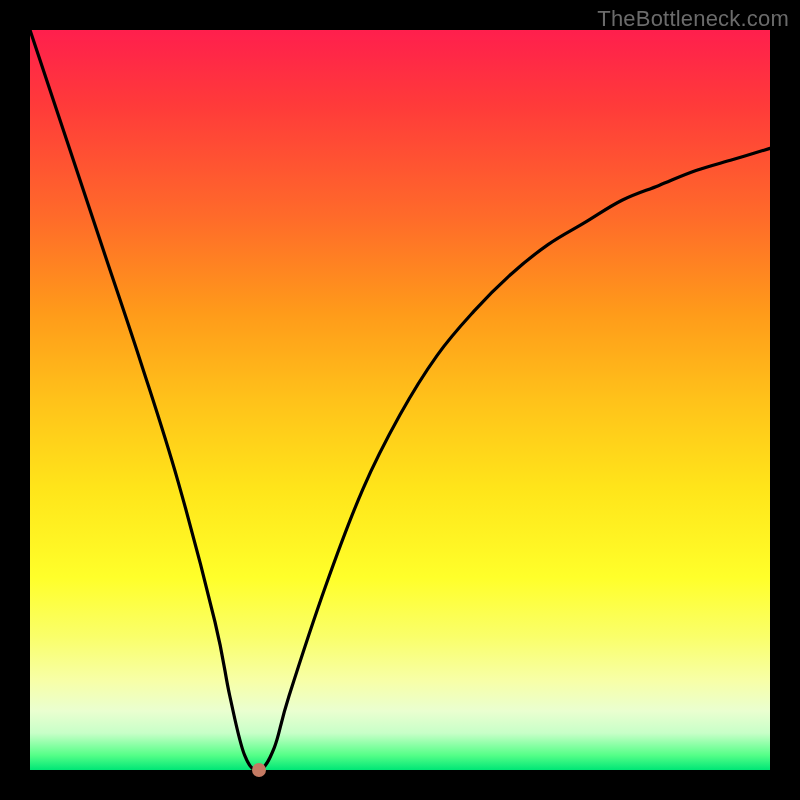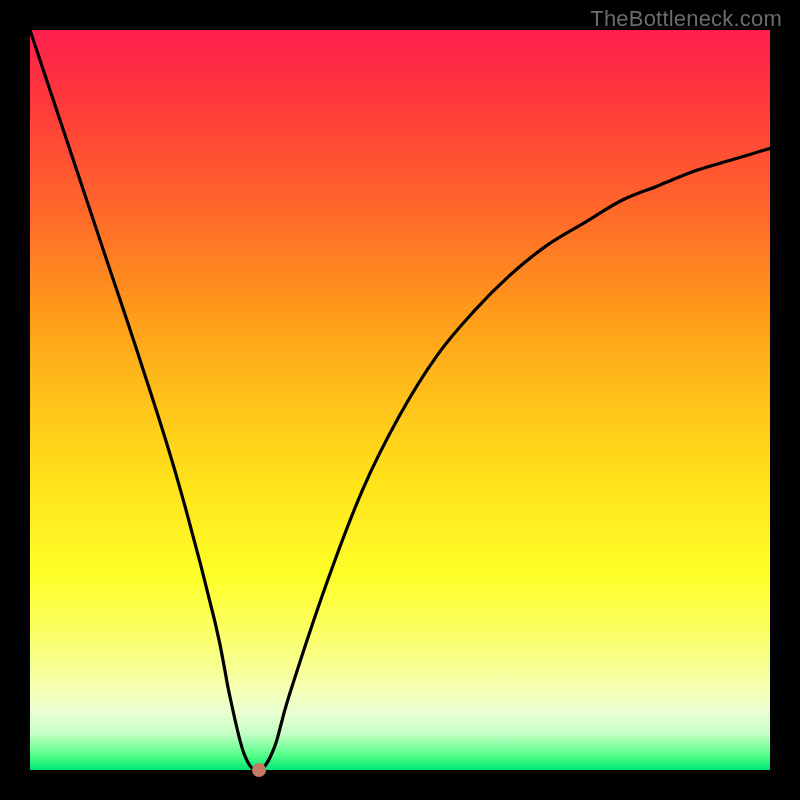--- a/index.html
+++ b/index.html
@@ -36,21 +36,21 @@
       #f7ffa8 88%,
       #eaffd0 92%,
       #c8ffc8 95%,
       #55ff88 98%,
       #00e676 100%
     );
   }
   .watermark {
     position: absolute;
     top: 6px;
-    right: 18px;
+    right: 11px;
     color: #6b6b6b;
     font-size: 22px;
     font-weight: 400;
     letter-spacing: 0.2px;
     user-select: none;
   }
   svg.curve {
     position: absolute;
     left: 0;
     top: 0;

